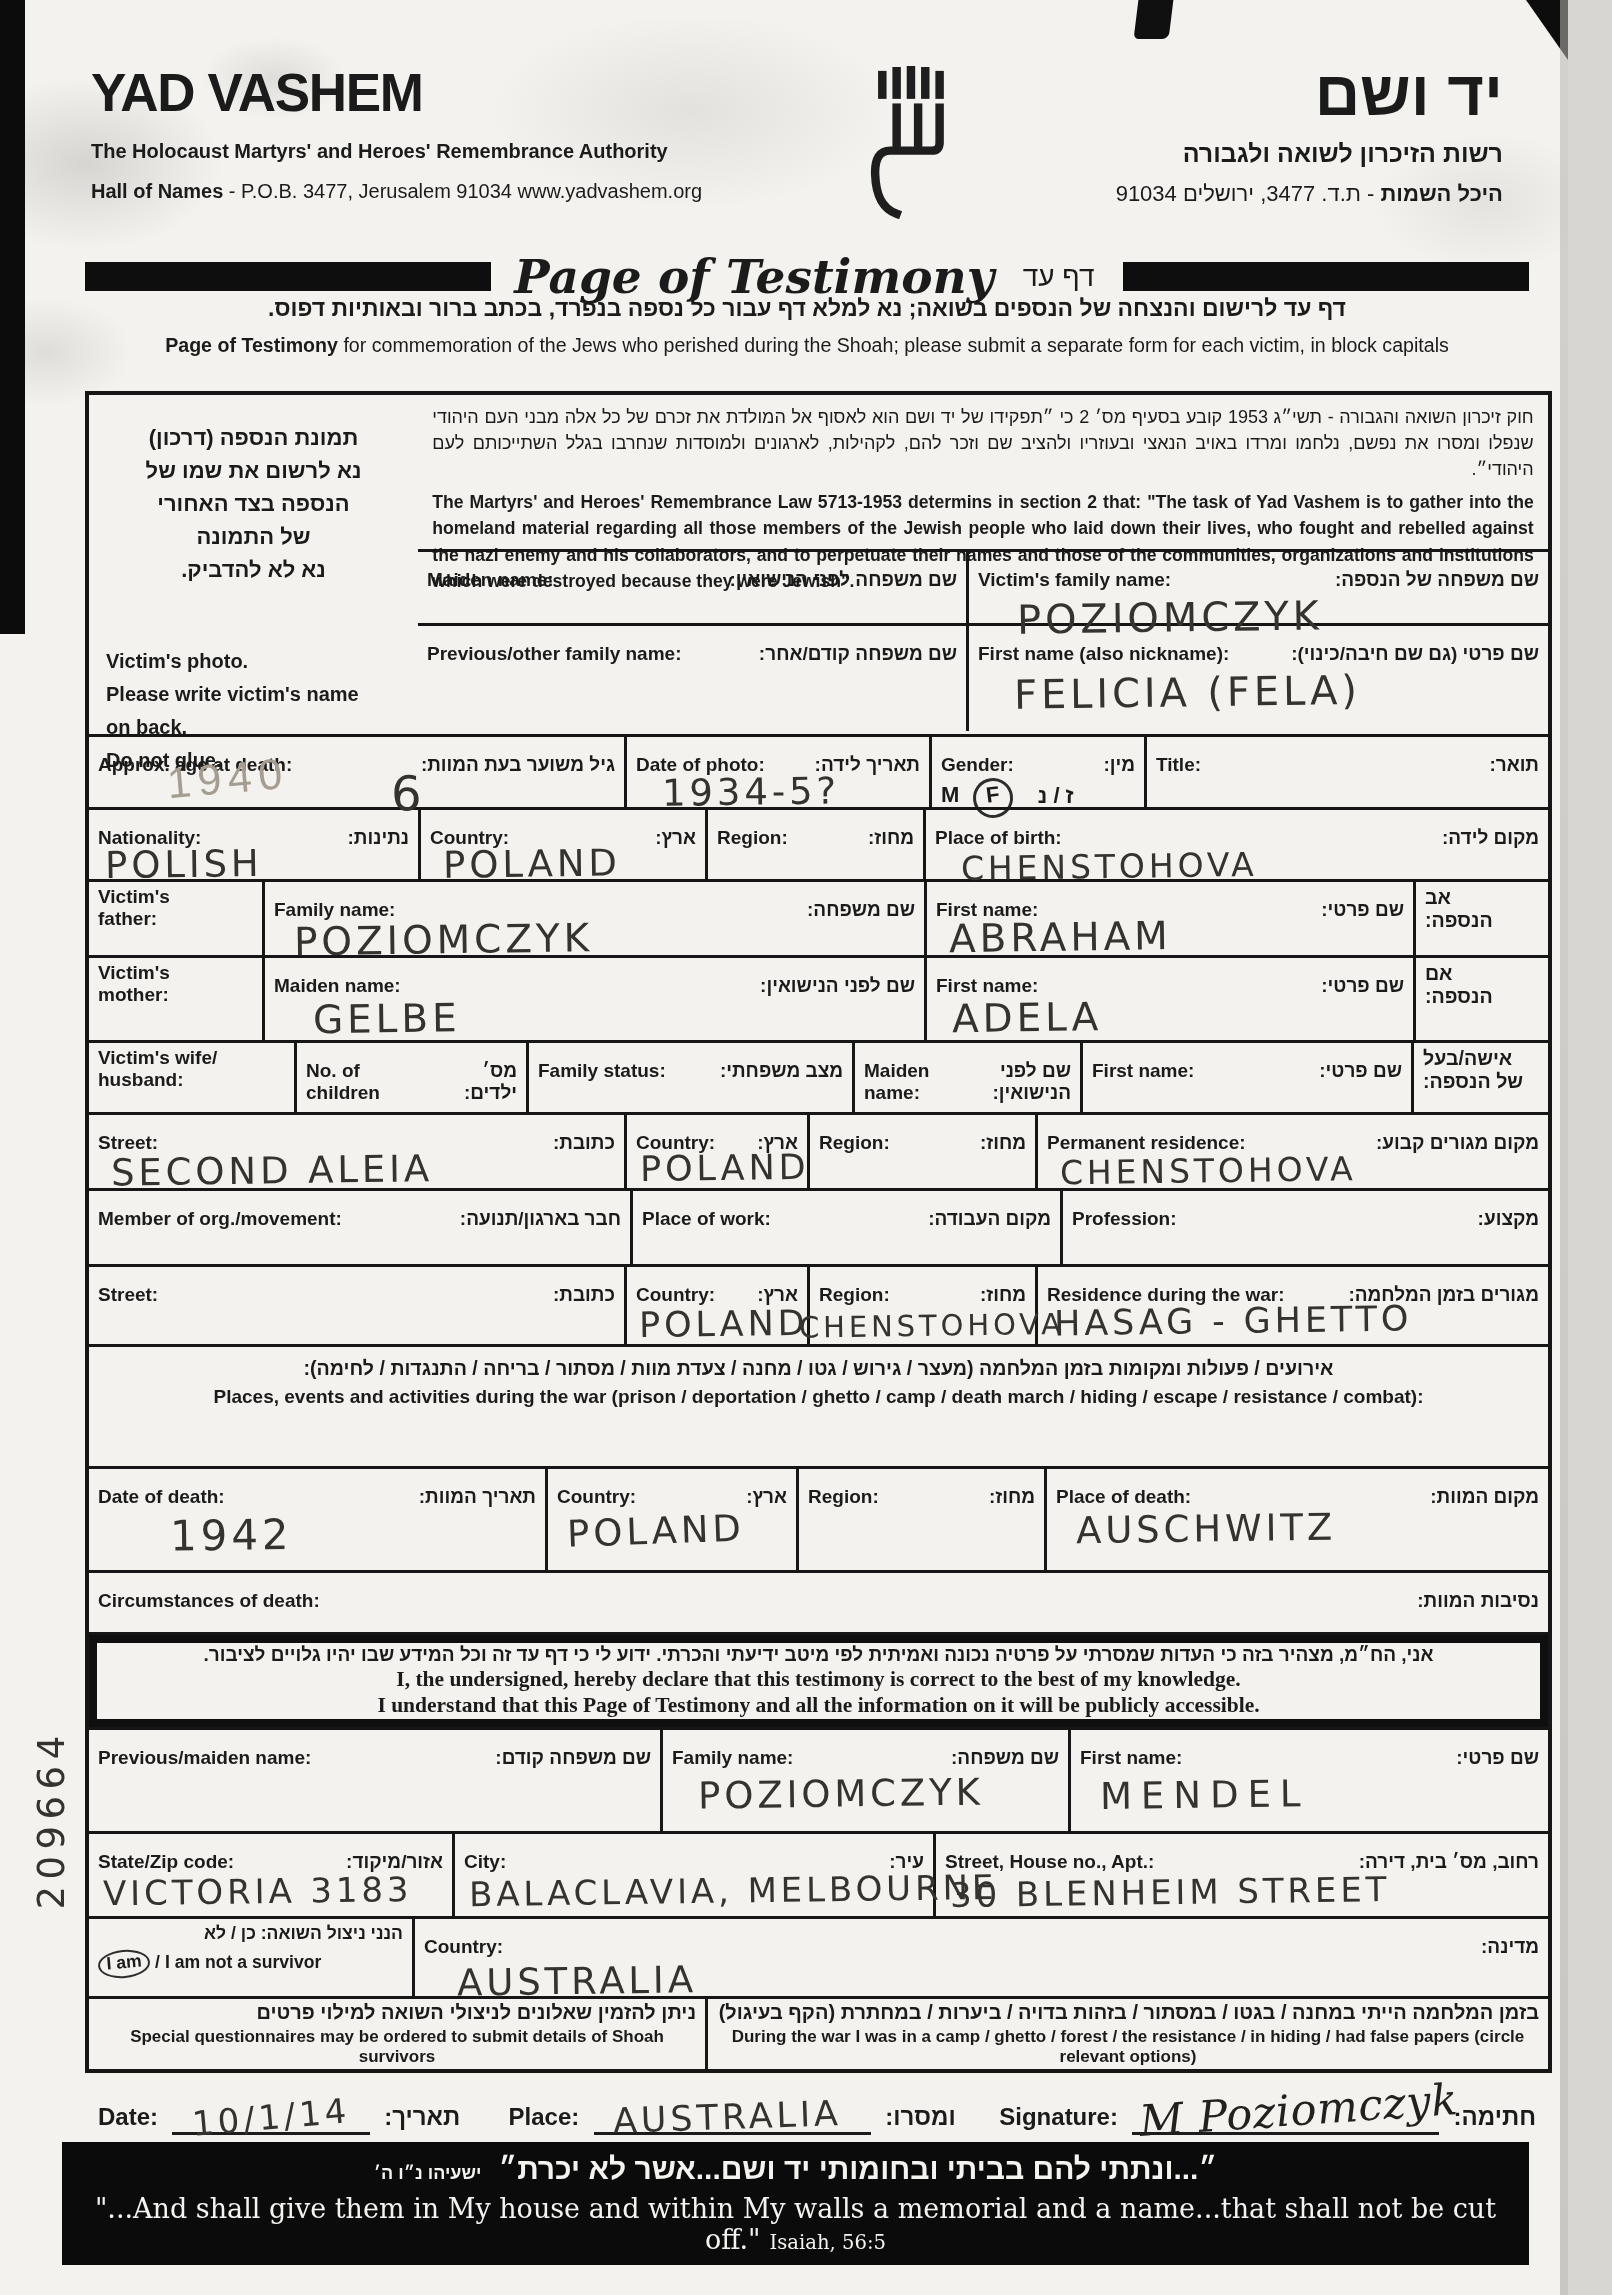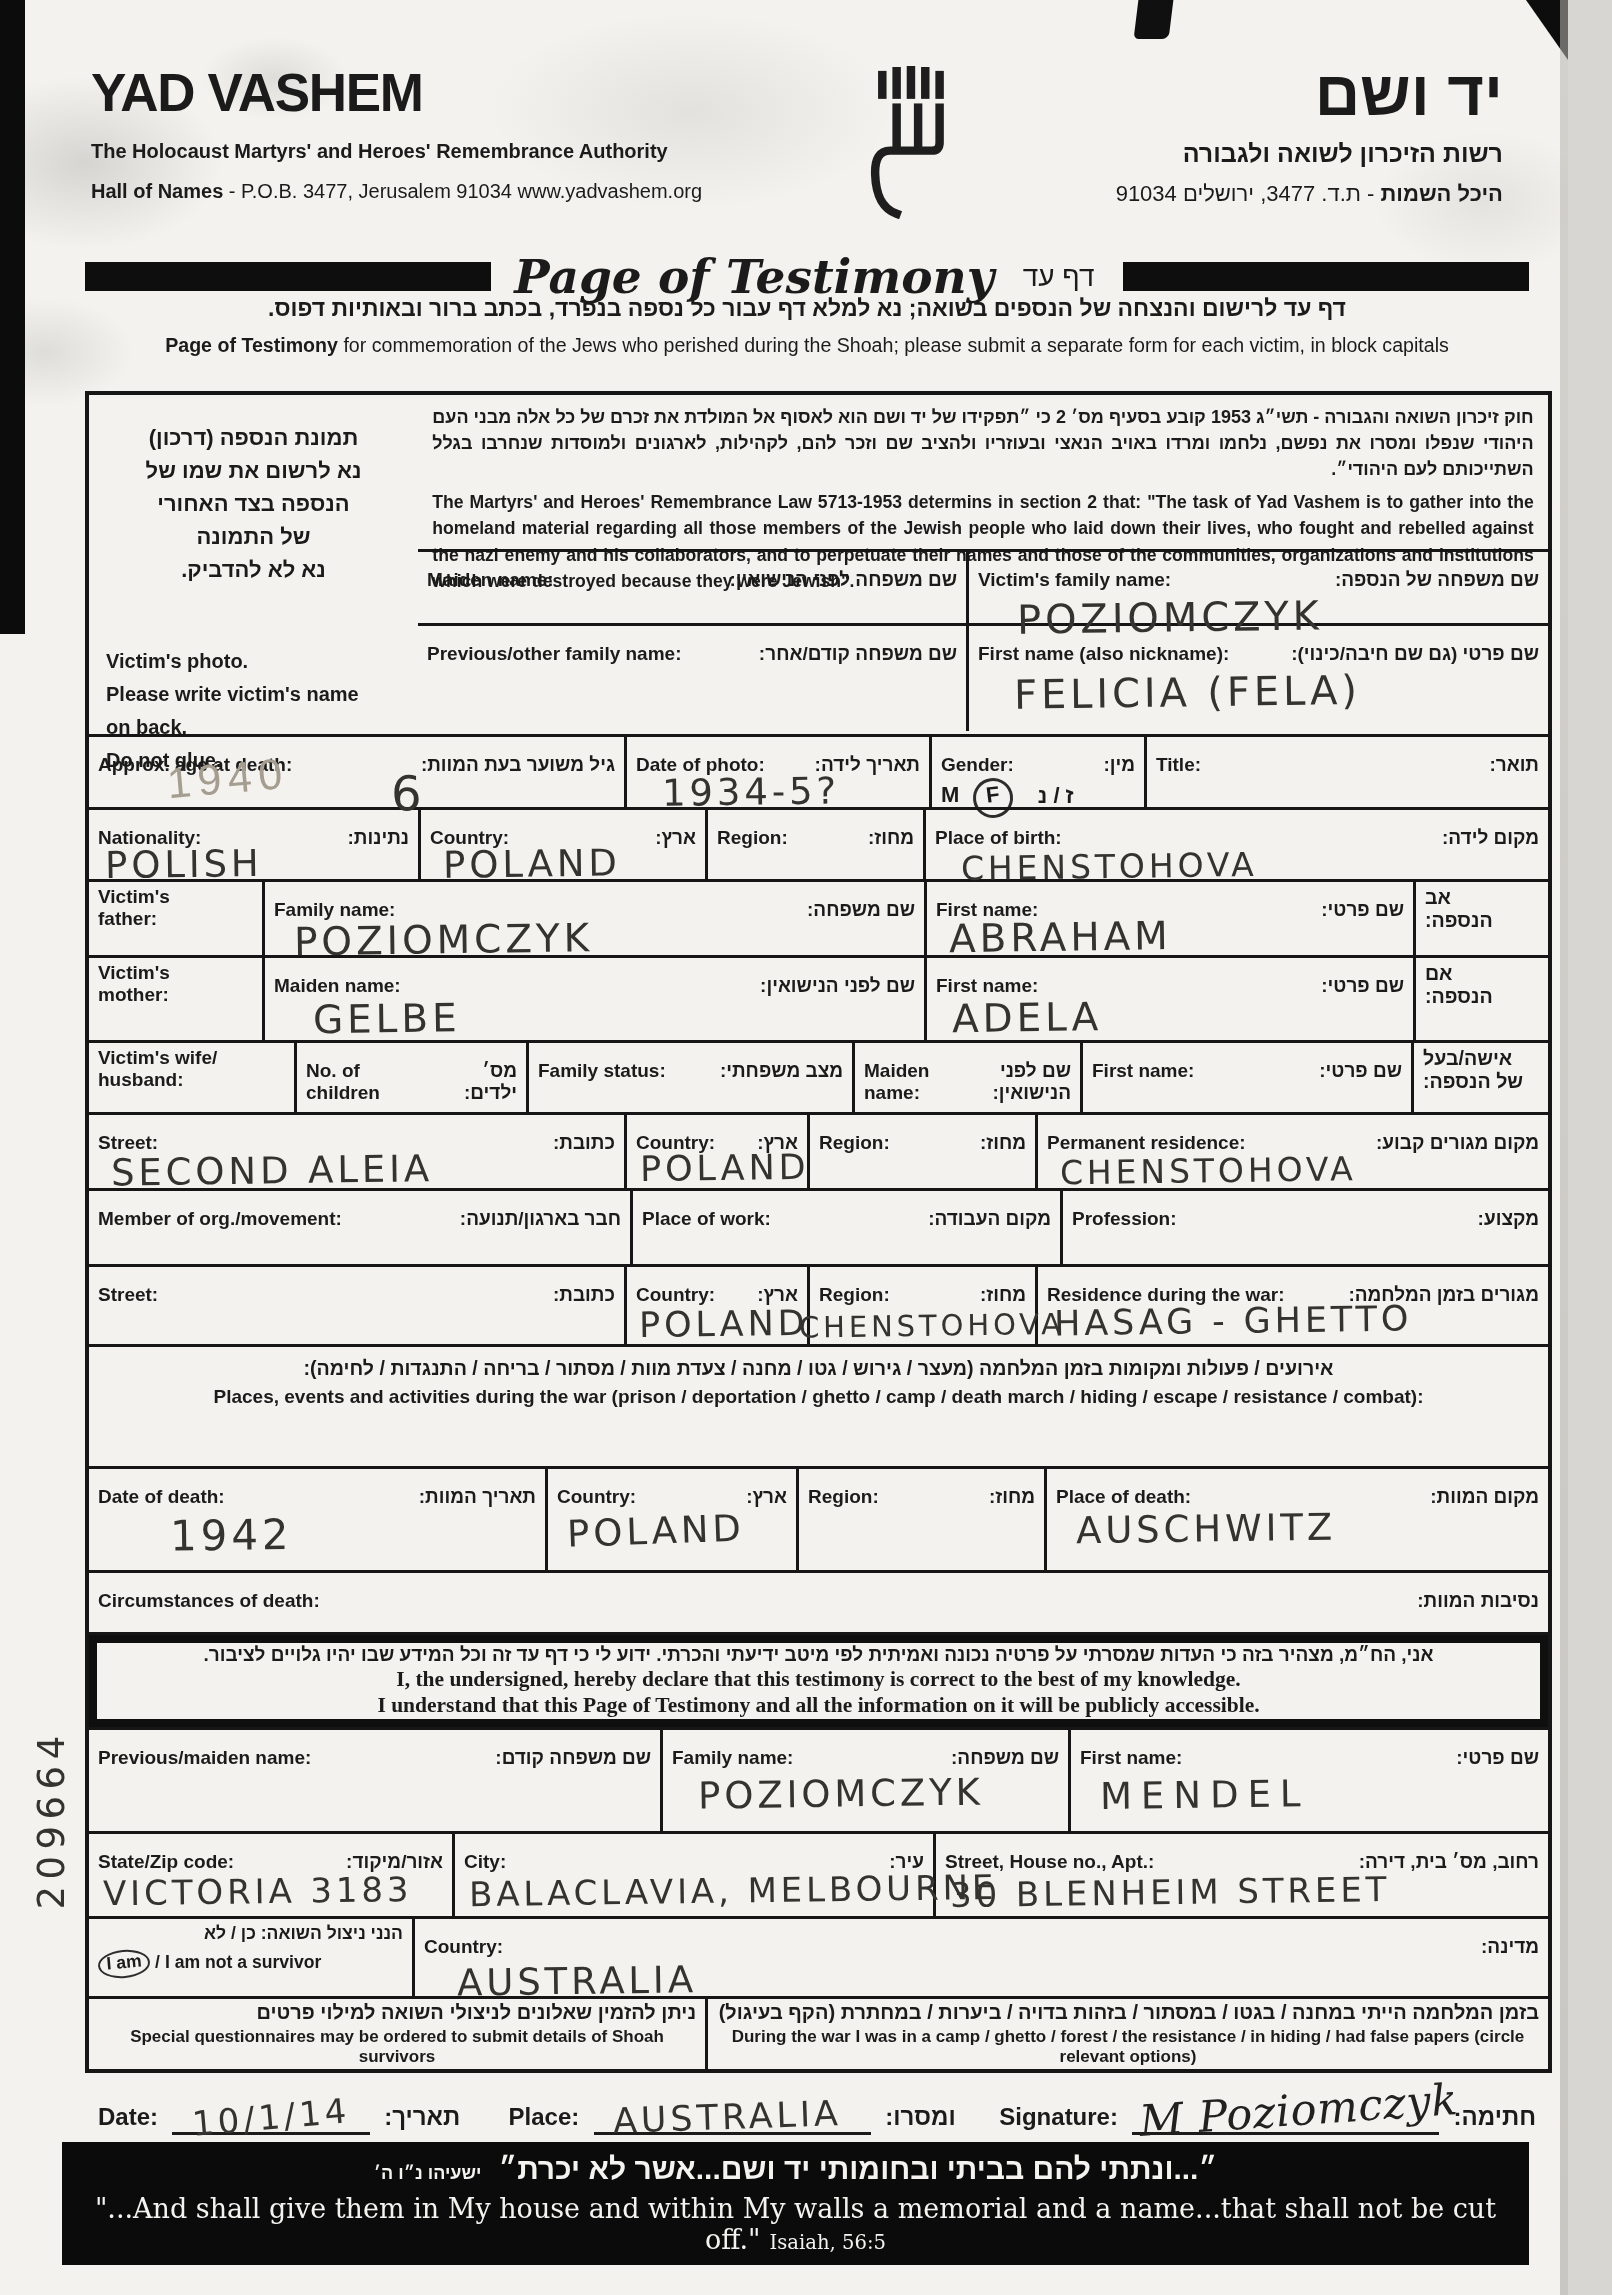--- a/index.html
+++ b/index.html
@@ -66,21 +66,21 @@
   .pencil{color:#a49d90;position:absolute;font-size:43px;transform:rotate(-5deg);letter-spacing:6.5px;}
   .circ{display:inline-block;border:3.3px solid #2d2d2d;border-radius:50%;padding:1.3px 10.4px 6.5px;
         transform:rotate(-7deg);margin:0 7.8px;}
   .circ2{display:inline-block;border:2.6px solid #2d2d2d;border-radius:50%;padding:0 6.5px 2.6px;transform:rotate(-5deg);}
 
   
   .colstack{display:flex;flex-direction:column;flex:1;}
   .rrow{border-top:3.3px solid #161616;display:flex;box-sizing:border-box;}
   .rrow:first-child{border-top:none;}
   .legal{padding:9px 14.3px;}
-  .legal-he{direction:rtl;font-size:18px;font-weight:bold;text-align:justify;line-height:1.45;}
+  .legal-he{direction:rtl;font-size:18px;font-weight:normal;text-align:justify;line-height:1.45;}
   .legal-en{font-size:17.6px;font-weight:bold;text-align:justify;line-height:1.5;margin-top:6.5px;}
   .photo{width:329px;padding:26px 17px;display:flex;flex-direction:column;box-sizing:border-box;}
   .photo-he{direction:rtl;text-align:center;font-size:22px;font-weight:bold;line-height:1.5;}
   .photo-en{font-size:20px;font-weight:bold;line-height:1.65;margin-top:59px;}
 
   
   .decl{border:8.5px solid #0f0f0f;box-sizing:border-box;width:100%;display:flex;flex-direction:column;
         justify-content:center;text-align:center;padding:5.2px 17px;gap:1.3px;}
   .decl-he{direction:rtl;font-size:19px;font-weight:bold;}
   .decl-en{font-family:"Liberation Serif",serif;font-size:21.5px;font-weight:bold;}

